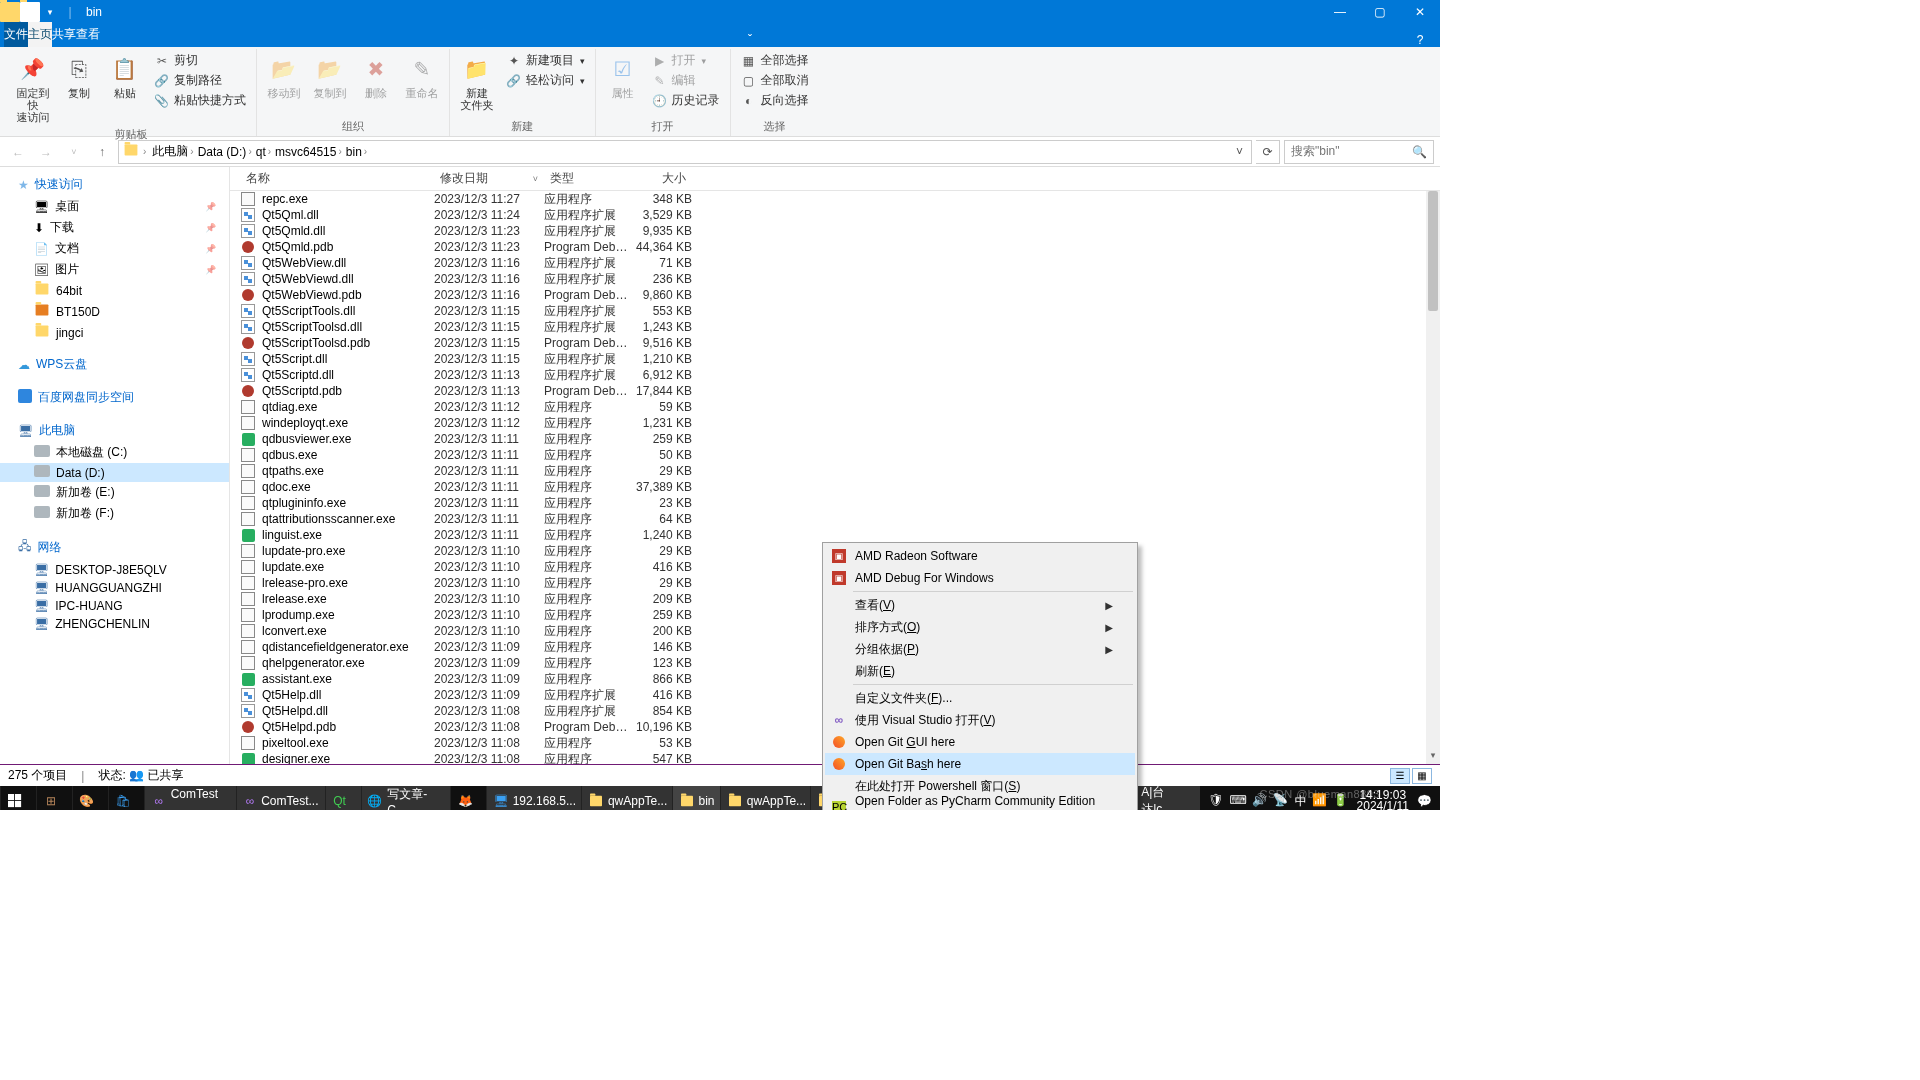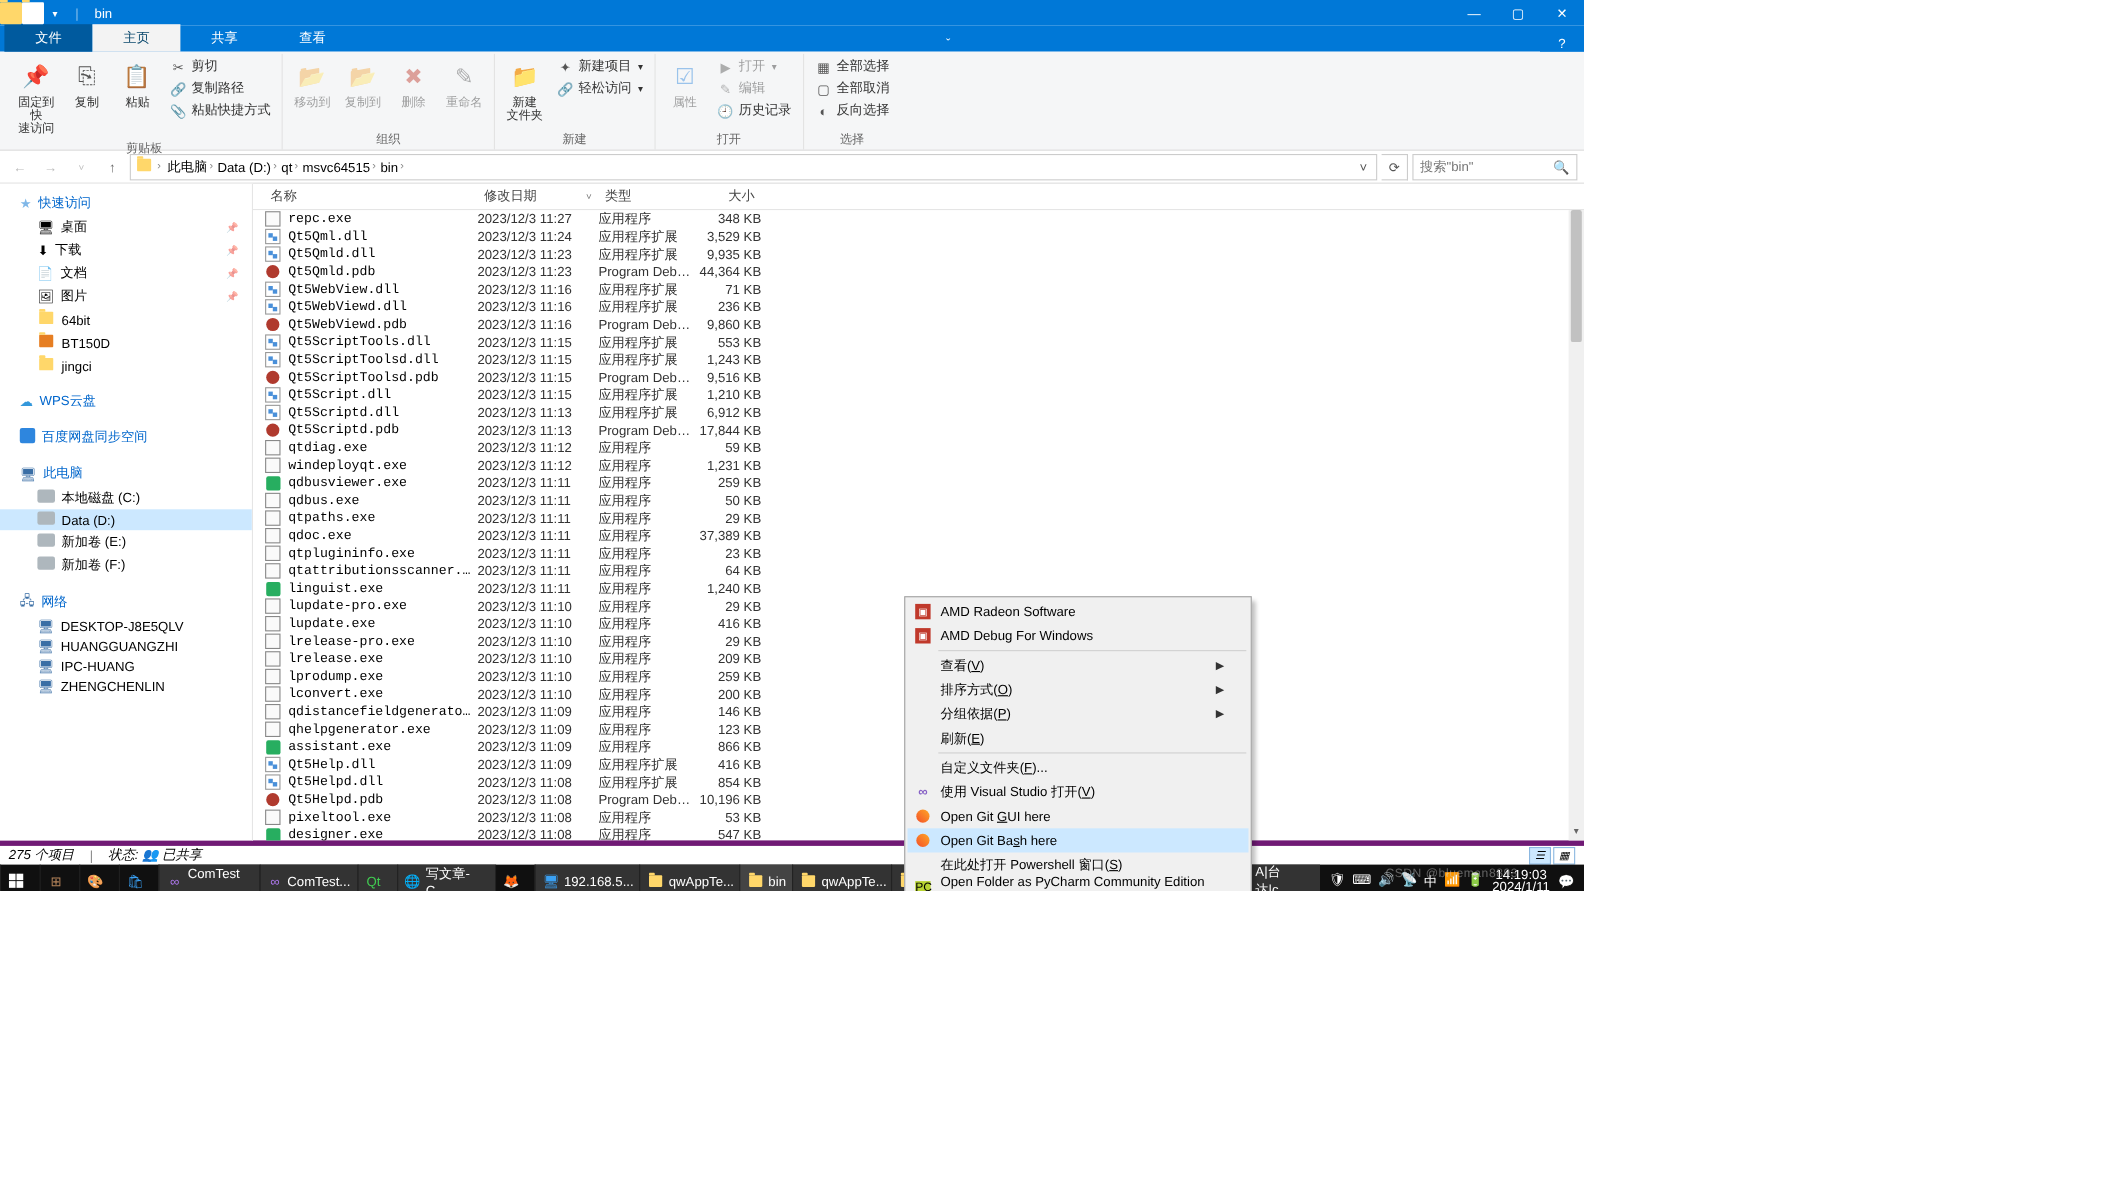--- a/index.html
+++ b/index.html
@@ -11,21 +11,21 @@
 .titlebar .qat span { width:20px; height:20px; display:flex; align-items:center; justify-content:center; font-size:12px; }
 .titlebar .title { margin-left:6px; font-size:12px; }
 .win-controls { margin-left:auto; display:flex; }
 .win-controls span { width:40px; height:23px; display:flex; align-items:center; justify-content:center; }
 .win-controls .close { background:transparent; }
 .folder-glyph { width:16px; height:14px; background:#ffd76a; border-radius:1px; display:inline-block; position:relative; }
 .folder-glyph::before { content:""; position:absolute; top:-3px; left:0; width:7px; height:3px; background:#ffd76a; border-radius:1px 1px 0 0; }
 
 
 .ribbon-tabs { height:24px; background:#0078d7; display:flex; align-items:flex-end; padding-left:4px; color:#fff; }
-.ribbon-tabs .tab { padding:4px 28px; font-size:12px; cursor:default; }
+.ribbon-tabs .tab { padding:4px 0; font-size:12px; cursor:default; }
 .ribbon-tabs .tab.file { background:#005a9e; }
 .ribbon-tabs .tab.active { background:#f3f3f3; color:#0c4a6e; }
 .ribbon-tabs .help-q { margin-left:auto; width:40px; text-align:center; color:#fff; }
 
 
 .ribbon { height:90px; background:#f5f6f7; border-bottom:1px solid #ddd; display:flex; padding:2px 6px 0 6px; }
 .ribbon-group { display:flex; flex-direction:column; padding:0 6px; border-right:1px solid #e3e3e3; }
 .ribbon-group:last-child { border-right:none; }
 .ribbon-group .group-content { flex:1; display:flex; align-items:flex-start; gap:4px; padding-top:2px; }
 .ribbon-group .group-label { text-align:center; font-size:11px; color:#666; padding:2px 0; }
@@ -68,33 +68,33 @@
 .files { flex:1; display:flex; flex-direction:column; position:relative; }
 .file-header { height:24px; display:flex; align-items:center; border-bottom:1px solid #e5e5e5; padding-left:10px; color:#454545; }
 .col { font-size:12px; padding:0 6px; display:flex; align-items:center; gap:4px; }
 .col.name { width:194px; }
 .col.date { width:110px; }
 .col.type { width:88px; }
 .col.size { width:60px; text-align:right; justify-content:flex-end; }
 .file-rows { flex:1; overflow:hidden; }
 .file-row { height:16px; display:flex; align-items:center; padding-left:10px; font-size:12px; color:#000; }
 .file-row .ic { width:16px; height:16px; margin-right:6px; display:flex; align-items:center; justify-content:center; font-size:11px; }
-.file-row .name { width:172px; overflow:hidden; white-space:nowrap; text-overflow:ellipsis;font-family:Liberation Mono, monospace; }
+.file-row .name { width:172px; overflow:hidden; white-space:nowrap; text-overflow:ellipsis; }
 .file-row .date { width:110px; color:#333; }
 .file-row .type { width:88px; overflow:hidden; white-space:nowrap; text-overflow:ellipsis; color:#333; }
 .file-row .size { width:60px; text-align:right; color:#333; }
 .file-scroll { position:absolute; right:0; top:24px; bottom:0; width:14px; background:#f0f0f0; }
 .file-scroll .thumb { position:absolute; left:2px; right:2px; top:0; height:120px; background:#c1c1c1; border-radius:2px; }
 .file-scroll .arr { position:absolute; left:0; right:0; height:14px; text-align:center; font-size:9px; color:#666; }
 
 
 .preview { width:205px; border-left:1px solid #e5e5e5; display:flex; align-items:center; justify-content:center; color:#555; font-size:12px; }
 
 
-.statusbar { height:22px; border-top:5px solid #701a75; display:flex; align-items:center; padding:0 8px; font-size:12px; gap:14px; background:#fff;font-style:italic; }
+.statusbar { height:22px; border-top:1px solid #701a75; display:flex; align-items:center; padding:0 8px; font-size:12px; gap:14px; background:#fff; }
 .statusbar .sep { color:#888; }
 .statusbar .view-icons { margin-left:auto; display:flex; gap:2px; }
 .statusbar .view-icons span { width:20px; height:16px; border:1px solid #8bb7e0; display:flex; align-items:center; justify-content:center; font-size:10px; }
 
 
 .context-menu { position:absolute; top:375px; left:822px; width:316px; background:#f0f0f0; border:1px solid #a0a0a0; box-shadow:4px 4px 4px rgba(0,0,0,.25); padding:2px; z-index:10; }
 .cm-item { height:22px; display:flex; align-items:center; padding:0 22px 0 30px; font-size:12px; position:relative; }
 .cm-item .ic { position:absolute; left:6px; width:16px; height:16px; display:flex; align-items:center; justify-content:center; font-size:11px; }
 .cm-item .arrow { margin-left:auto; font-size:10px; color:#333; }
 .cm-item .shortcut { margin-left:auto; color:#555; }

